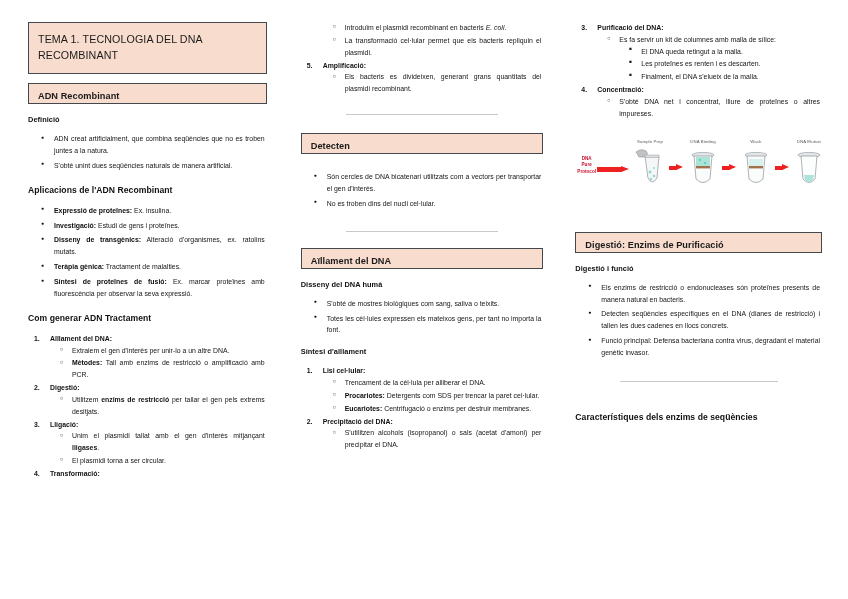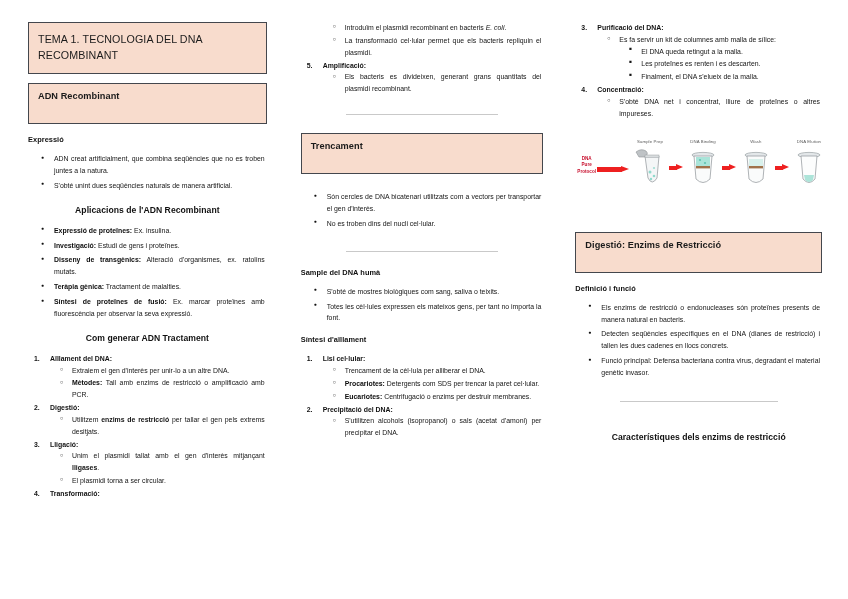--- a/index.html
+++ b/index.html
@@ -31,21 +31,21 @@
   }
   .col-1 { padding-left: 16px; padding-right: 16px; }
   .col-2 { padding-left: 14px; padding-right: 14px; }
   .col-3 { padding-left: 14px; padding-right: 14px; }
 
   
   .hbox {
     background: #F8DCCD;
     border: 1.4px solid #44474d;
     box-sizing: border-box;
-    padding: 7px 9px 22px 9px;
+    padding: 7px 9px 2px 9px;
     margin-bottom: 7px;
   }
   .hbox.title-box {
     padding: 9px 9px 10px 9px;
     margin-bottom: 9px;
   }
   .hbox-title-text {
     font-size: 10.7px;
     line-height: 1.45;
     color: #1b1b1b;
@@ -62,21 +62,20 @@
   .sub {
     font-size: 7.4px;
     font-weight: bold;
     color: #111111;
     margin: 11px 0 9px 0;
     letter-spacing: 0.05px;
   }
   .sub.big {
     font-size: 8.6px;
     margin: 13px 0 10px 0;
-    text-align: center;
   }
 
   
   ul.bl {
     margin: 0 0 0 0;
     padding: 0 0 0 26px;
     list-style: none;
   }
   ul.bl > li {
     position: relative;
@@ -256,21 +255,21 @@
   <div class="col col-1">
 
     <div class="hbox title-box">
       <div class="hbox-title-text">TEMA 1. TECNOLOGIA DEL DNA RECOMBINANT</div>
     </div>
 
     <div class="hbox">
       <div class="hbox-h2-text">ADN Recombinant</div>
     </div>
 
-    <div class="sub">Expressió</div>
+    <div class="sub">Definició</div>
 
     <ul class="bl">
       <li>ADN creat artificialment, que combina seqüències que no es troben juntes a la natura.</li>
       <li>S'obté unint dues seqüències naturals de manera artificial.</li>
     </ul>
 
     <div class="sub big">Aplicacions de l'ADN Recombinant</div>
 
     <ul class="bl">
       <li><span class="b">Expressió de proteïnes:</span><span> Ex. insulina.</span></li>
@@ -327,34 +326,37 @@
         <span class="olhead">Amplificació:</span>
         <ul class="sl">
           <li><span>Els bacteris es divideixen, generant grans quantitats del plasmidi recombinant.</span></li>
         </ul>
       </li>
     </ol>
 
     <div class="divider"></div>
 
     <div class="hbox">
-      <div class="hbox-h2-text">Trencament</div>
+      <div class="hbox-h2-text">Detecten</div>
     </div>
 
     <div class="sp10"></div>
 
     <ul class="bl">
       <li>Són cercles de DNA bicatenari utilitzats com a vectors per transportar el gen d'interès.</li>
       <li>No es troben dins del nucli cel·lular.</li>
     </ul>
 
     <div class="divider d2"></div>
 
-
-    <div class="sub">Sample del DNA humà</div>
+    <div class="hbox">
+      <div class="hbox-h2-text">Aïllament del DNA</div>
+    </div>
+
+    <div class="sub">Disseny del DNA humà</div>
 
     <ul class="bl">
       <li>S'obté de mostres biològiques com sang, saliva o teixits.</li>
       <li>Totes les cèl·lules expressen els mateixos gens, per tant no importa la font.</li>
     </ul>
 
     <div class="sub">Síntesi d'aïllament</div>
 
     <ol class="nl">
       <li>
@@ -470,29 +472,29 @@
             <path d="M12 29 L22 29 L21 34 Q 17 38 13 34 Z" fill="#9fdfd2" opacity="0.85"></path>
           </svg>
         </div>
 
       </div>
     </div>
 
     <div class="sp14"></div>
 
     <div class="hbox">
-      <div class="hbox-h2-text">Digestió: Enzims de Restricció</div>
+      <div class="hbox-h2-text">Digestió: Enzims de Purificació</div>
     </div>
 
-    <div class="sub">Definició i funció</div>
+    <div class="sub">Digestió i funció</div>
 
     <ul class="bl">
       <li>Els enzims de restricció o endonucleases són proteïnes presents de manera natural en bacteris.</li>
       <li>Detecten seqüències específiques en el DNA (dianes de restricció) i tallen les dues cadenes en llocs concrets.</li>
       <li>Funció principal: Defensa bacteriana contra virus, degradant el material genètic invasor.</li>
     </ul>
 
     <div class="divider d3"></div>
 
-    <div class="sub big">Característiques dels enzims de restricció</div>
+    <div class="sub big">Característiques dels enzims de seqüències</div>
   </div>
 
 </div>
 
 </body></html>

